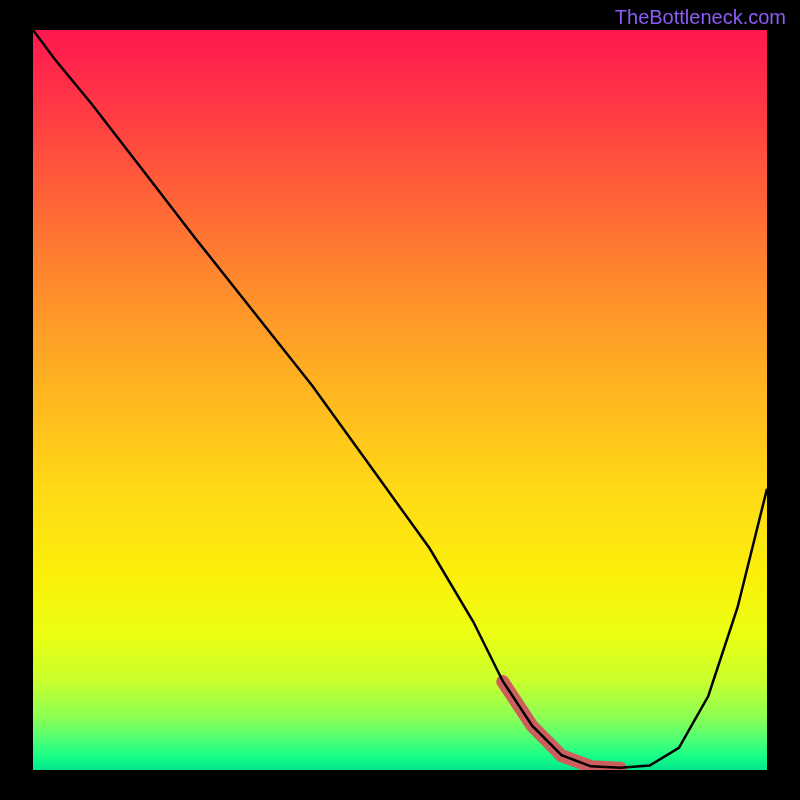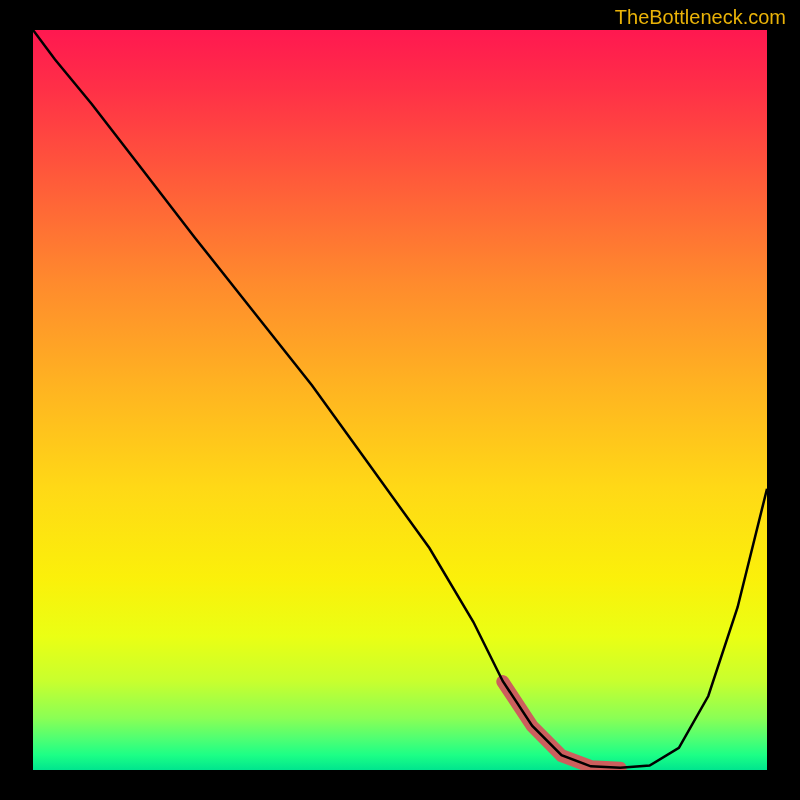--- a/index.html
+++ b/index.html
@@ -10,21 +10,21 @@
     font-family: Arial, Helvetica, sans-serif;
     position: relative;
     overflow: hidden;
   }
   .watermark {
     position: absolute;
     top: 6px;
     right: 14px;
     font-size: 20px;
     font-weight: 500;
-    color: #eab308;
+    color: #8b5cf6;
     z-index: 10;
   }
   .plot-area {
     position: absolute;
     left: 33px;
     top: 30px;
     width: 734px;
     height: 740px;
     overflow: hidden;
   }

